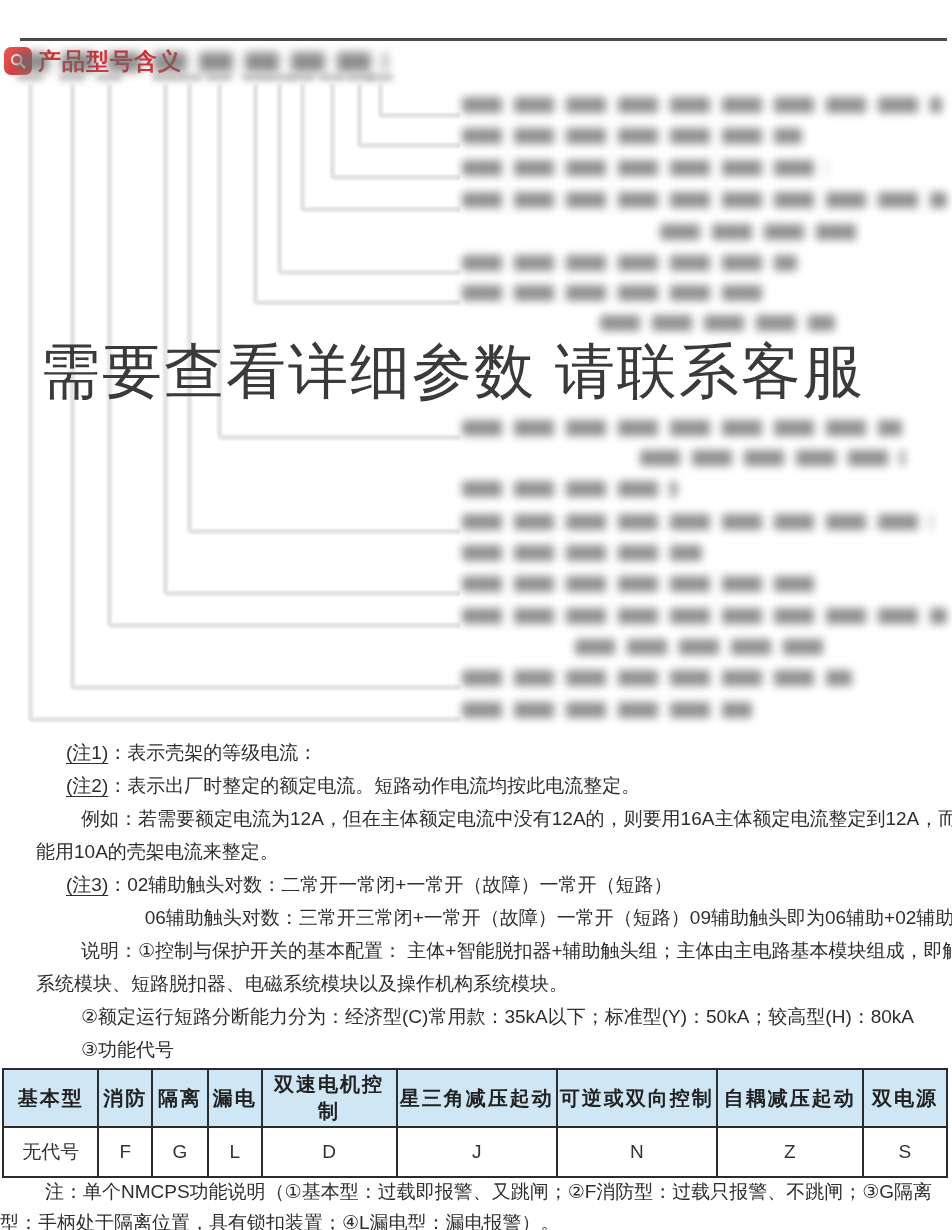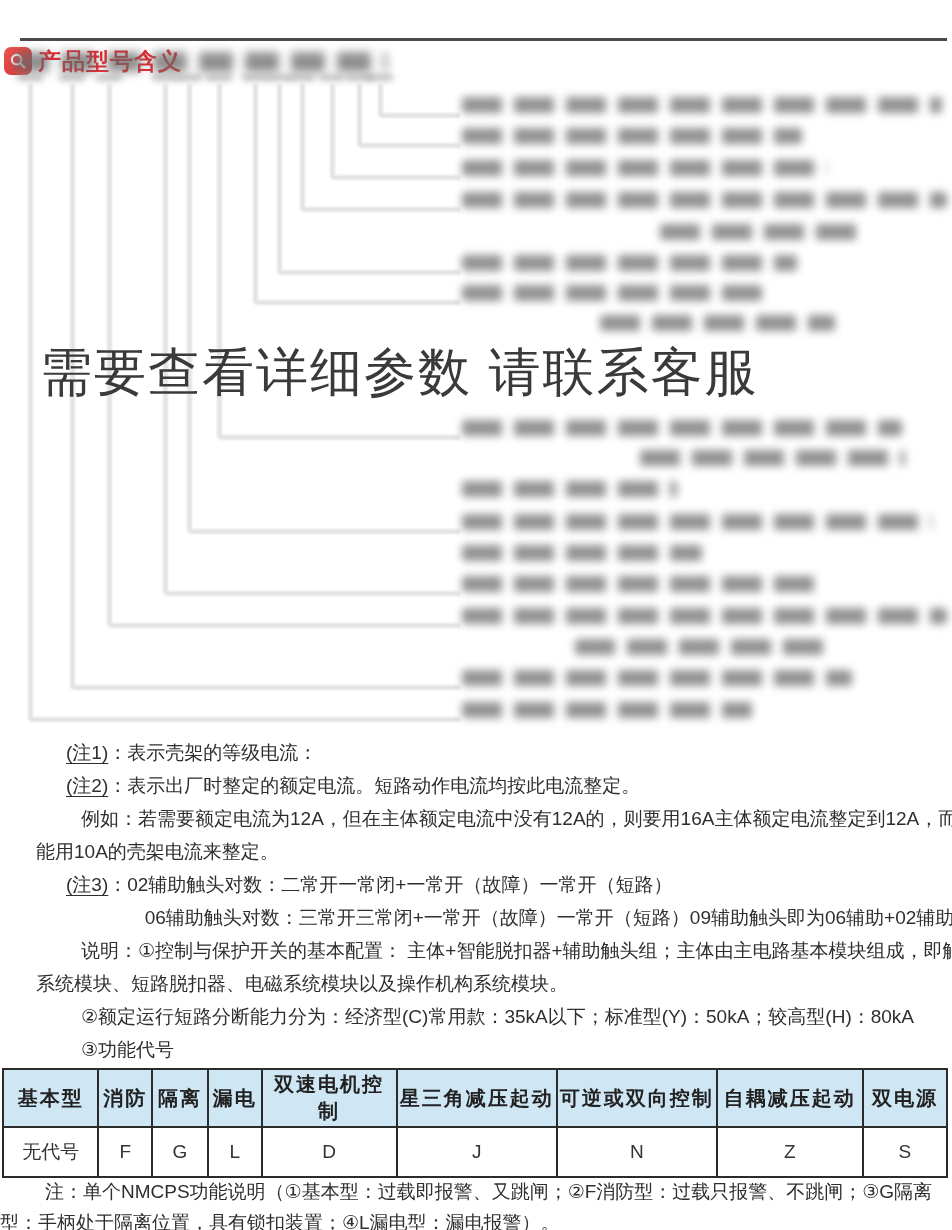--- a/index.html
+++ b/index.html
@@ -47,21 +47,21 @@
     border-bottom-left-radius:5px;
     filter:blur(1.2px);
   }
   .blurrow{
     position:absolute;height:16px;border-radius:3px;
     background:repeating-linear-gradient(90deg,#5b5b5b 0 40px,rgba(0,0,0,0) 40px 52px);
     filter:blur(4px);opacity:.66;
   }
   .overlay-text{
     position:absolute;left:40px;top:294px;width:905px;
-    font-size:52px;line-height:72px;font-weight:500;
+    font-size:60px;line-height:72px;font-weight:500;
     color:#3a3a3a;white-space:nowrap;letter-spacing:2px;
     z-index:5;
   }
   
   .notes{position:absolute;left:12px;top:736px;width:952px;padding-left:24px;}
   .notes p{margin:0;font-size:19px;line-height:33px;color:#2e2e2e;}
   .notes .n-label{padding-left:30px;}
   .notes .n-label .lbl{text-decoration:underline;text-underline-offset:4px;}
   .notes .n-example{text-indent:45px;}
   .notes .n-sub{padding-left:75px;text-align:center;}

